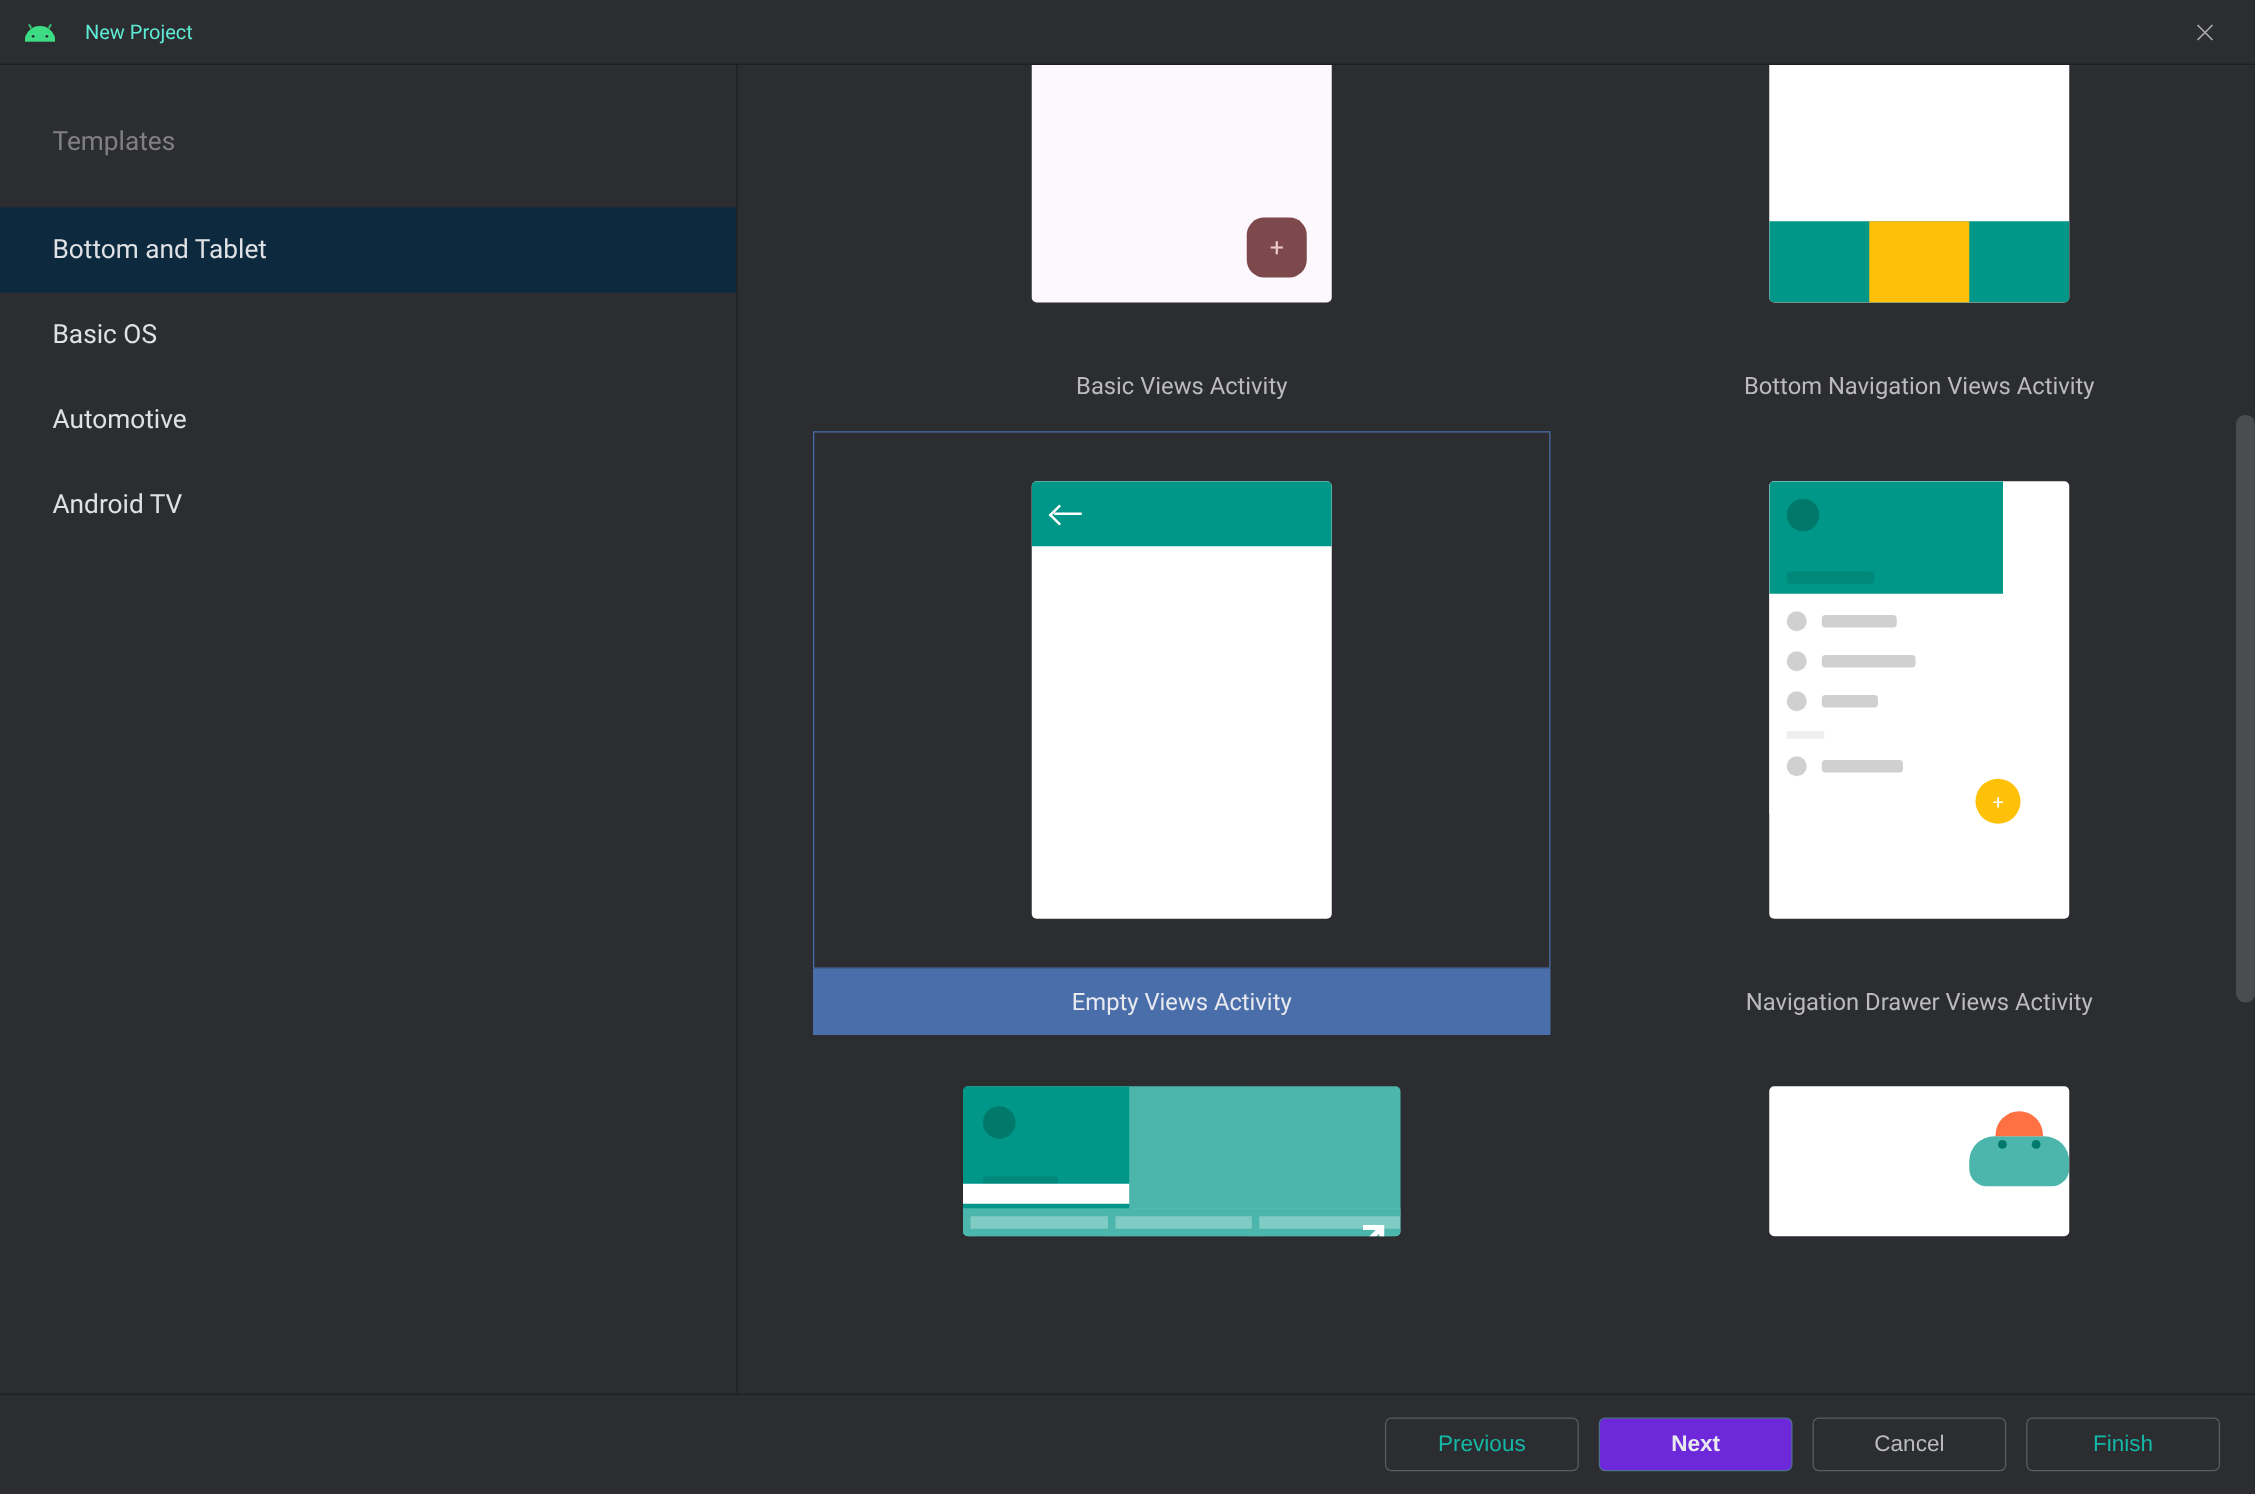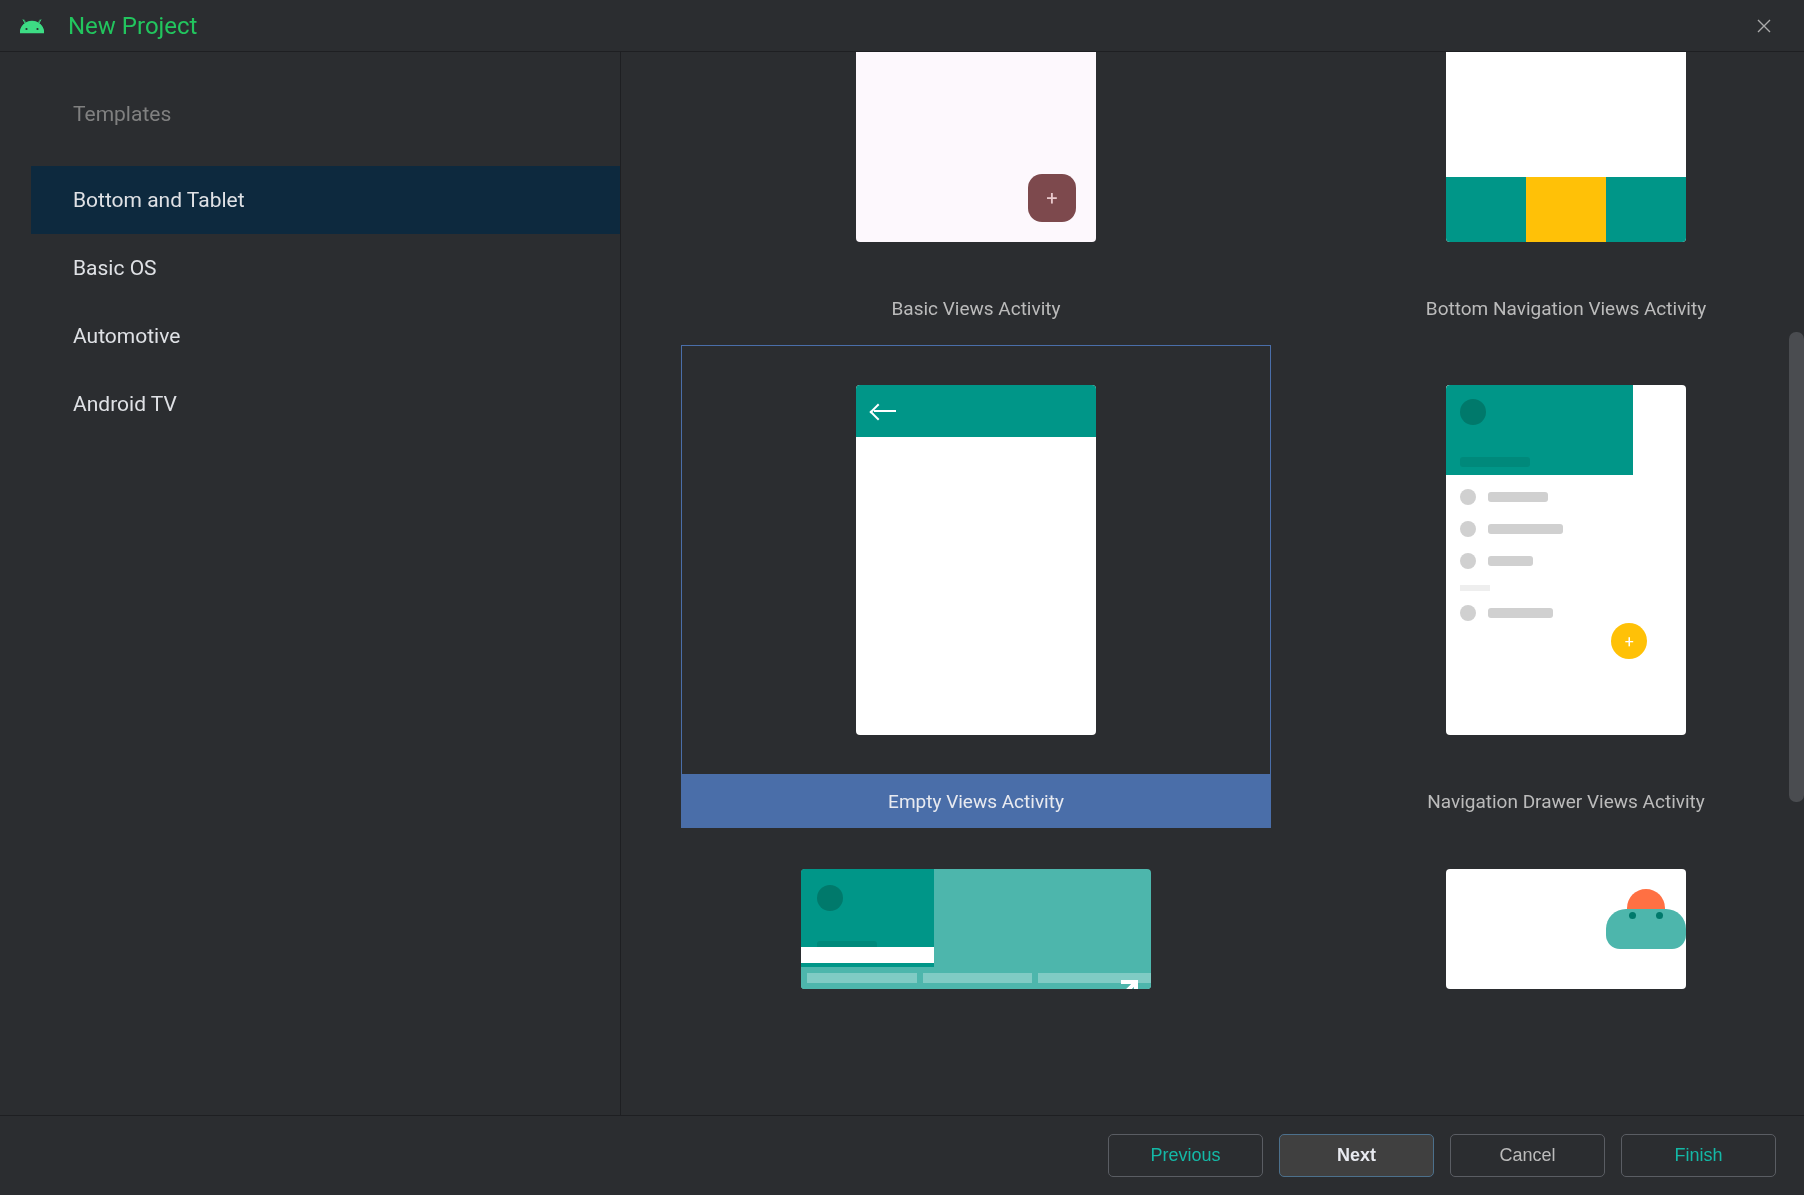--- a/index.html
+++ b/index.html
@@ -26,39 +26,38 @@
       padding: 12px 20px;
       border-bottom: 1px solid #1e1f22;
       height: 52px;
     }
     .android-icon {
       width: 24px;
       height: 18px;
       margin-right: 24px;
     }
     .title-text {
-      font-size: 24px;
-      color: #22c55e;
+      font-size: 16px;
+      color: #5eead4;
       flex: 1;
     }
     .close-btn {
       width: 40px;
       height: 40px;
       display: flex;
       align-items: center;
       justify-content: center;
       cursor: pointer;
       color: #999;
       font-size: 18px;
     }
     .content {
       display: flex;
       flex: 1;
       overflow: hidden;
-      padding-left: 31px;
     }
     .sidebar {
       width: 590px;
       border-right: 1px solid #1e1f22;
       padding-top: 50px;
     }
     .sidebar-heading {
       color: #808080;
       font-size: 21px;
       padding: 0 42px 40px;
@@ -416,21 +415,21 @@
       font-size: 18px;
       border-radius: 5px;
       cursor: pointer;
       min-width: 155px;
     }
     .btn:disabled, .btn.disabled {
       color: #14b8a6;
       cursor: default;
     }
     .btn.primary {
-      background: #404040;
+      background: #6d28d9;
       border-color: #4c708c;
       color: #e8eaf0;
       font-weight: 600;
     }
   </style>
 </head>
 <body>
 
 <div class="window">
 

